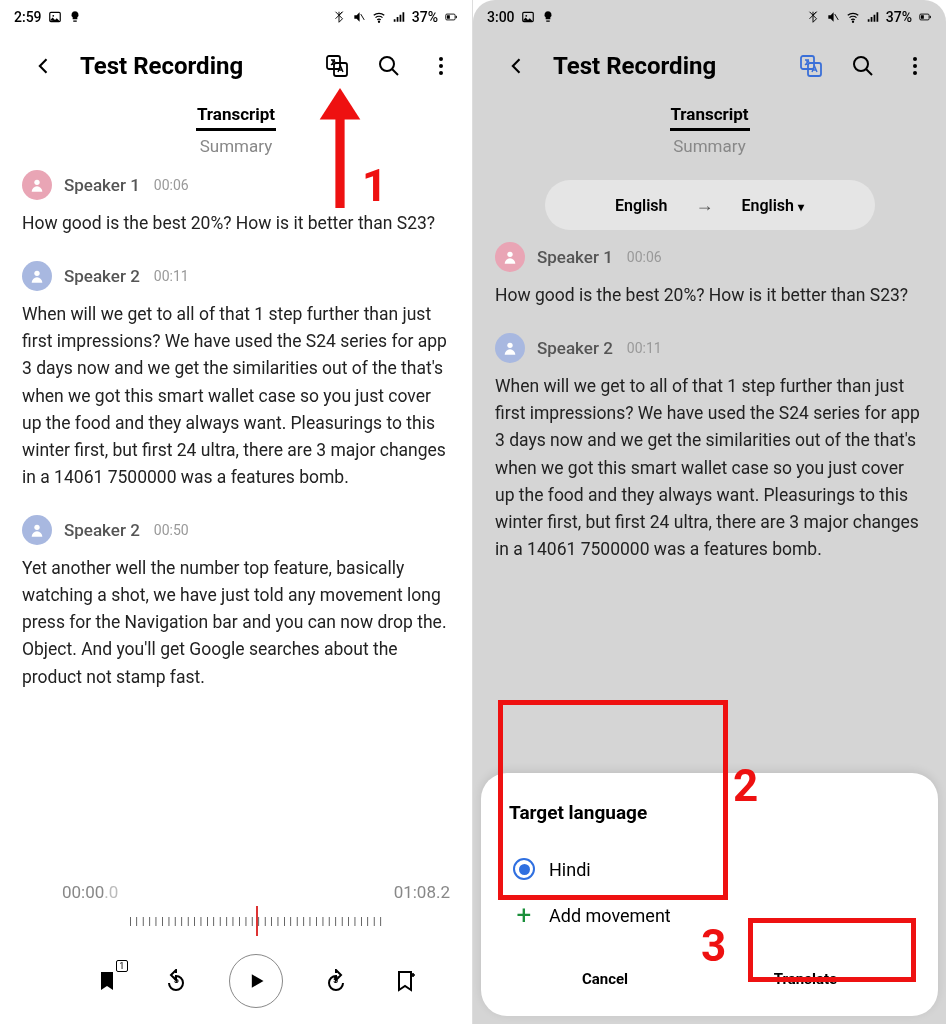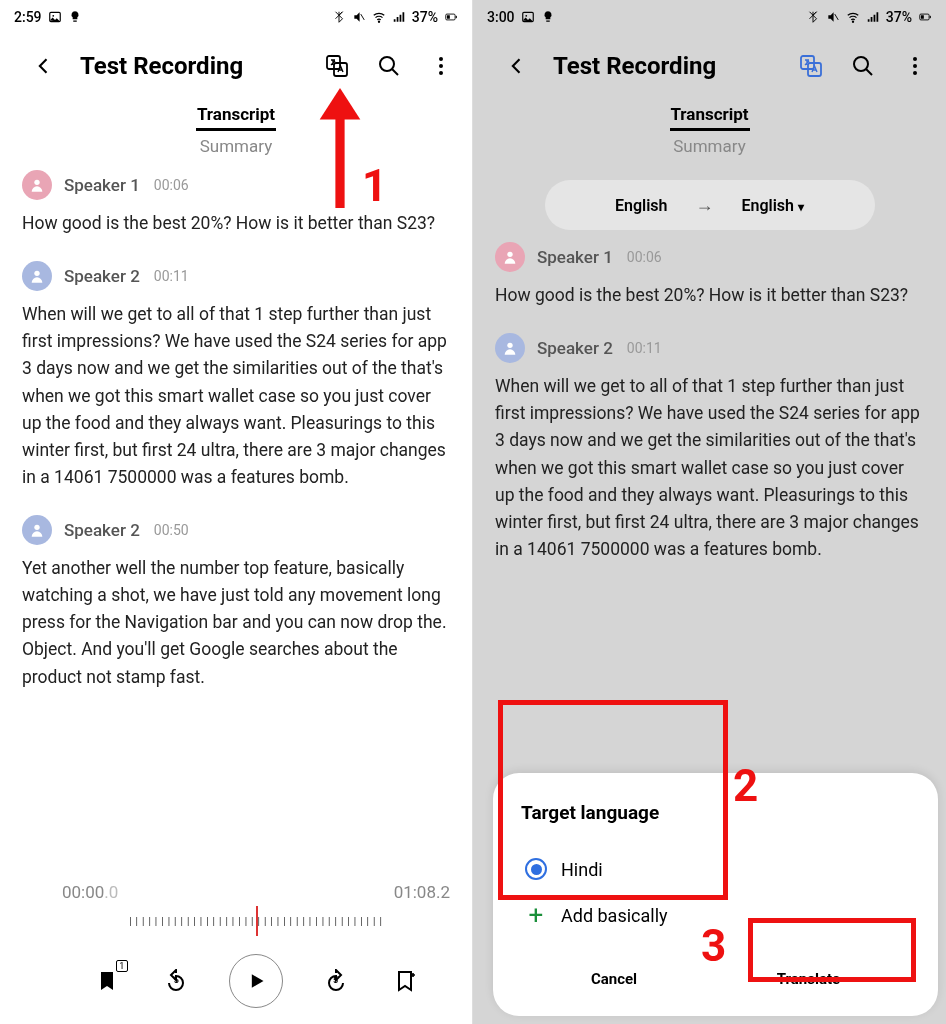--- a/index.html
+++ b/index.html
@@ -13,21 +13,21 @@
   }
   .phone {
     width: 473px;
     height: 1024px;
     position: relative;
     display: flex;
     flex-direction: column;
     background: #fff;
     border-right: 1px solid #ddd;
   }
-  .phone.right { background: #d5d5d5; border-right: none; }
+  .phone.right { background: #d5d5d5; border-right: none; border-radius: 22px; }
   .phone.right .content-bg { background: #d5d5d5; }
 
   
   .statusbar {
     height: 34px;
     display: flex;
     align-items: center;
     justify-content: space-between;
     padding: 0 14px;
     font-size: 14px;
@@ -181,21 +181,21 @@
     font-size:9px;
     width:12px;height:12px;
     text-align:center;
     line-height:11px;
     border-radius:2px;
   }
 
   
   .sheet {
     position:absolute;
-    left:20px; right:8px; bottom:8px;
+    left:8px; right:8px; bottom:8px;
     background:#fff;
     border-radius: 26px;
     padding: 28px 28px 22px 28px;
     box-shadow: 0 -2px 10px rgba(0,0,0,0.1);
   }
   .sheet h3 { font-size:19px; font-weight:700; margin-bottom:22px; color:#000;}
   .sheet-row {
     display:flex;
     align-items:center;
     gap: 14px;
@@ -521,21 +521,21 @@
   <div class="sheet">
     <h3>Target language</h3>
     <div class="sheet-row">
       <div class="radio">
           <div class="dot"></div>
         </div>
       <span>Hindi</span>
     </div>
     <div class="sheet-row">
       <div class="plus">+</div>
-      <span>Add basically</span>
+      <span>Add movement</span>
     </div>
     <div class="sheet-actions">
       <div class="sheet-btn">Cancel</div>
       <div class="sheet-btn">Translate</div>
     </div>
   </div>
 
   <div class="ann-box" style="top:700px;left:25px;width:230px;height:200px;"></div>
   <div class="ann-num" style="top:760px;left:260px;">2</div>
   <div class="ann-box" style="top:918px;left:275px;width:168px;height:64px;"></div>

